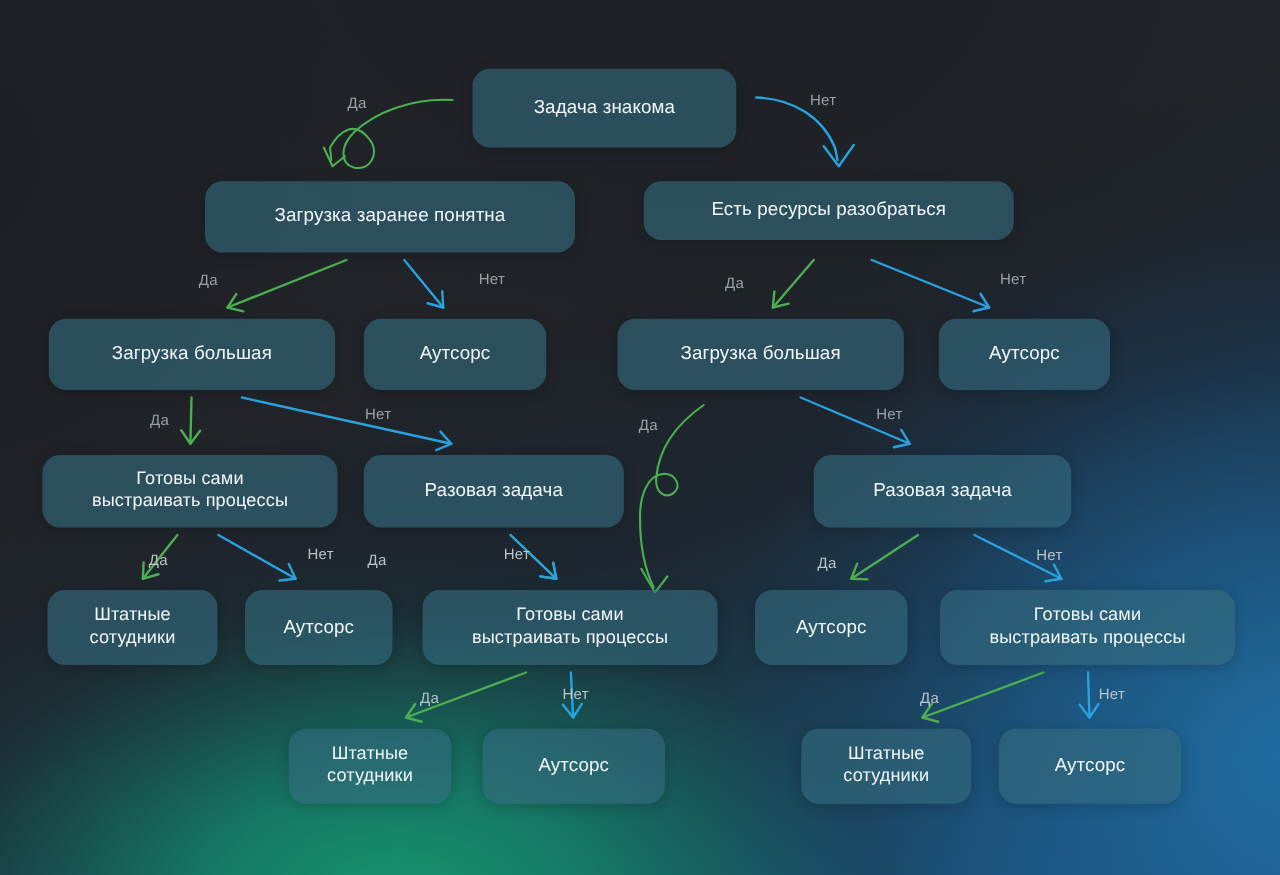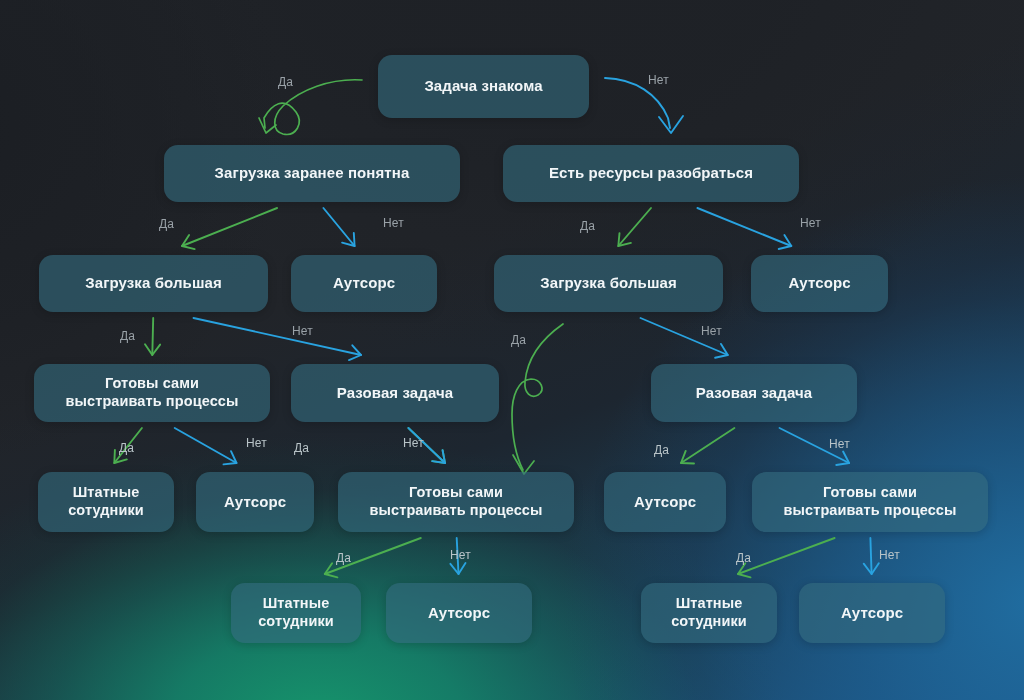--- a/index.html
+++ b/index.html
@@ -46,21 +46,20 @@
     position:absolute;box-sizing:border-box;
     border-radius:14px;
     background:rgba(52,106,126,0.62);
     display:flex;align-items:center;justify-content:center;
     text-align:center;
     color:#f2f6f8;
     font-size:15px;line-height:1.22;
     padding:6px 14px;
     letter-spacing:.1px;
     box-shadow:0 2px 10px rgba(0,0,0,0.18);
-    font-weight:bold;
   }
   .node.two-line{font-size:14.5px;}
 
   .lbl{
     position:absolute;
     color:#9aa2a8;
     font-size:12px;
     letter-spacing:.2px;
     white-space:nowrap;
   }
@@ -120,21 +119,21 @@
       <path d="M 878.8 563.2 L 871.6 574.0 L 863.7 563.7" fill="none" stroke="#29a3e0" stroke-width="1.9" stroke-linecap="round" stroke-linejoin="round"></path>
     </svg>
 
   <div id="node-layer">
       <div class="node" style="left: 378px; top: 55px; width: 211px; height: 63px;">
         <span>Задача знакома</span>
       </div>
       <div class="node" style="left: 164px; top: 145px; width: 296px; height: 57px;">
         <span>Загрузка заранее понятна</span>
       </div>
-      <div class="node" style="left: 503px; top: 145px; width: 296px; height: 57px;">
+      <div class="node" style="left: 515px; top: 145px; width: 296px; height: 47px;">
         <span>Есть ресурсы разобраться</span>
       </div>
       <div class="node" style="left: 39px; top: 255px; width: 229px; height: 57px;">
         <span>Загрузка большая</span>
       </div>
       <div class="node" style="left: 291px; top: 255px; width: 146px; height: 57px;">
         <span>Аутсорс</span>
       </div>
       <div class="node" style="left: 494px; top: 255px; width: 229px; height: 57px;">
         <span>Загрузка большая</span>

